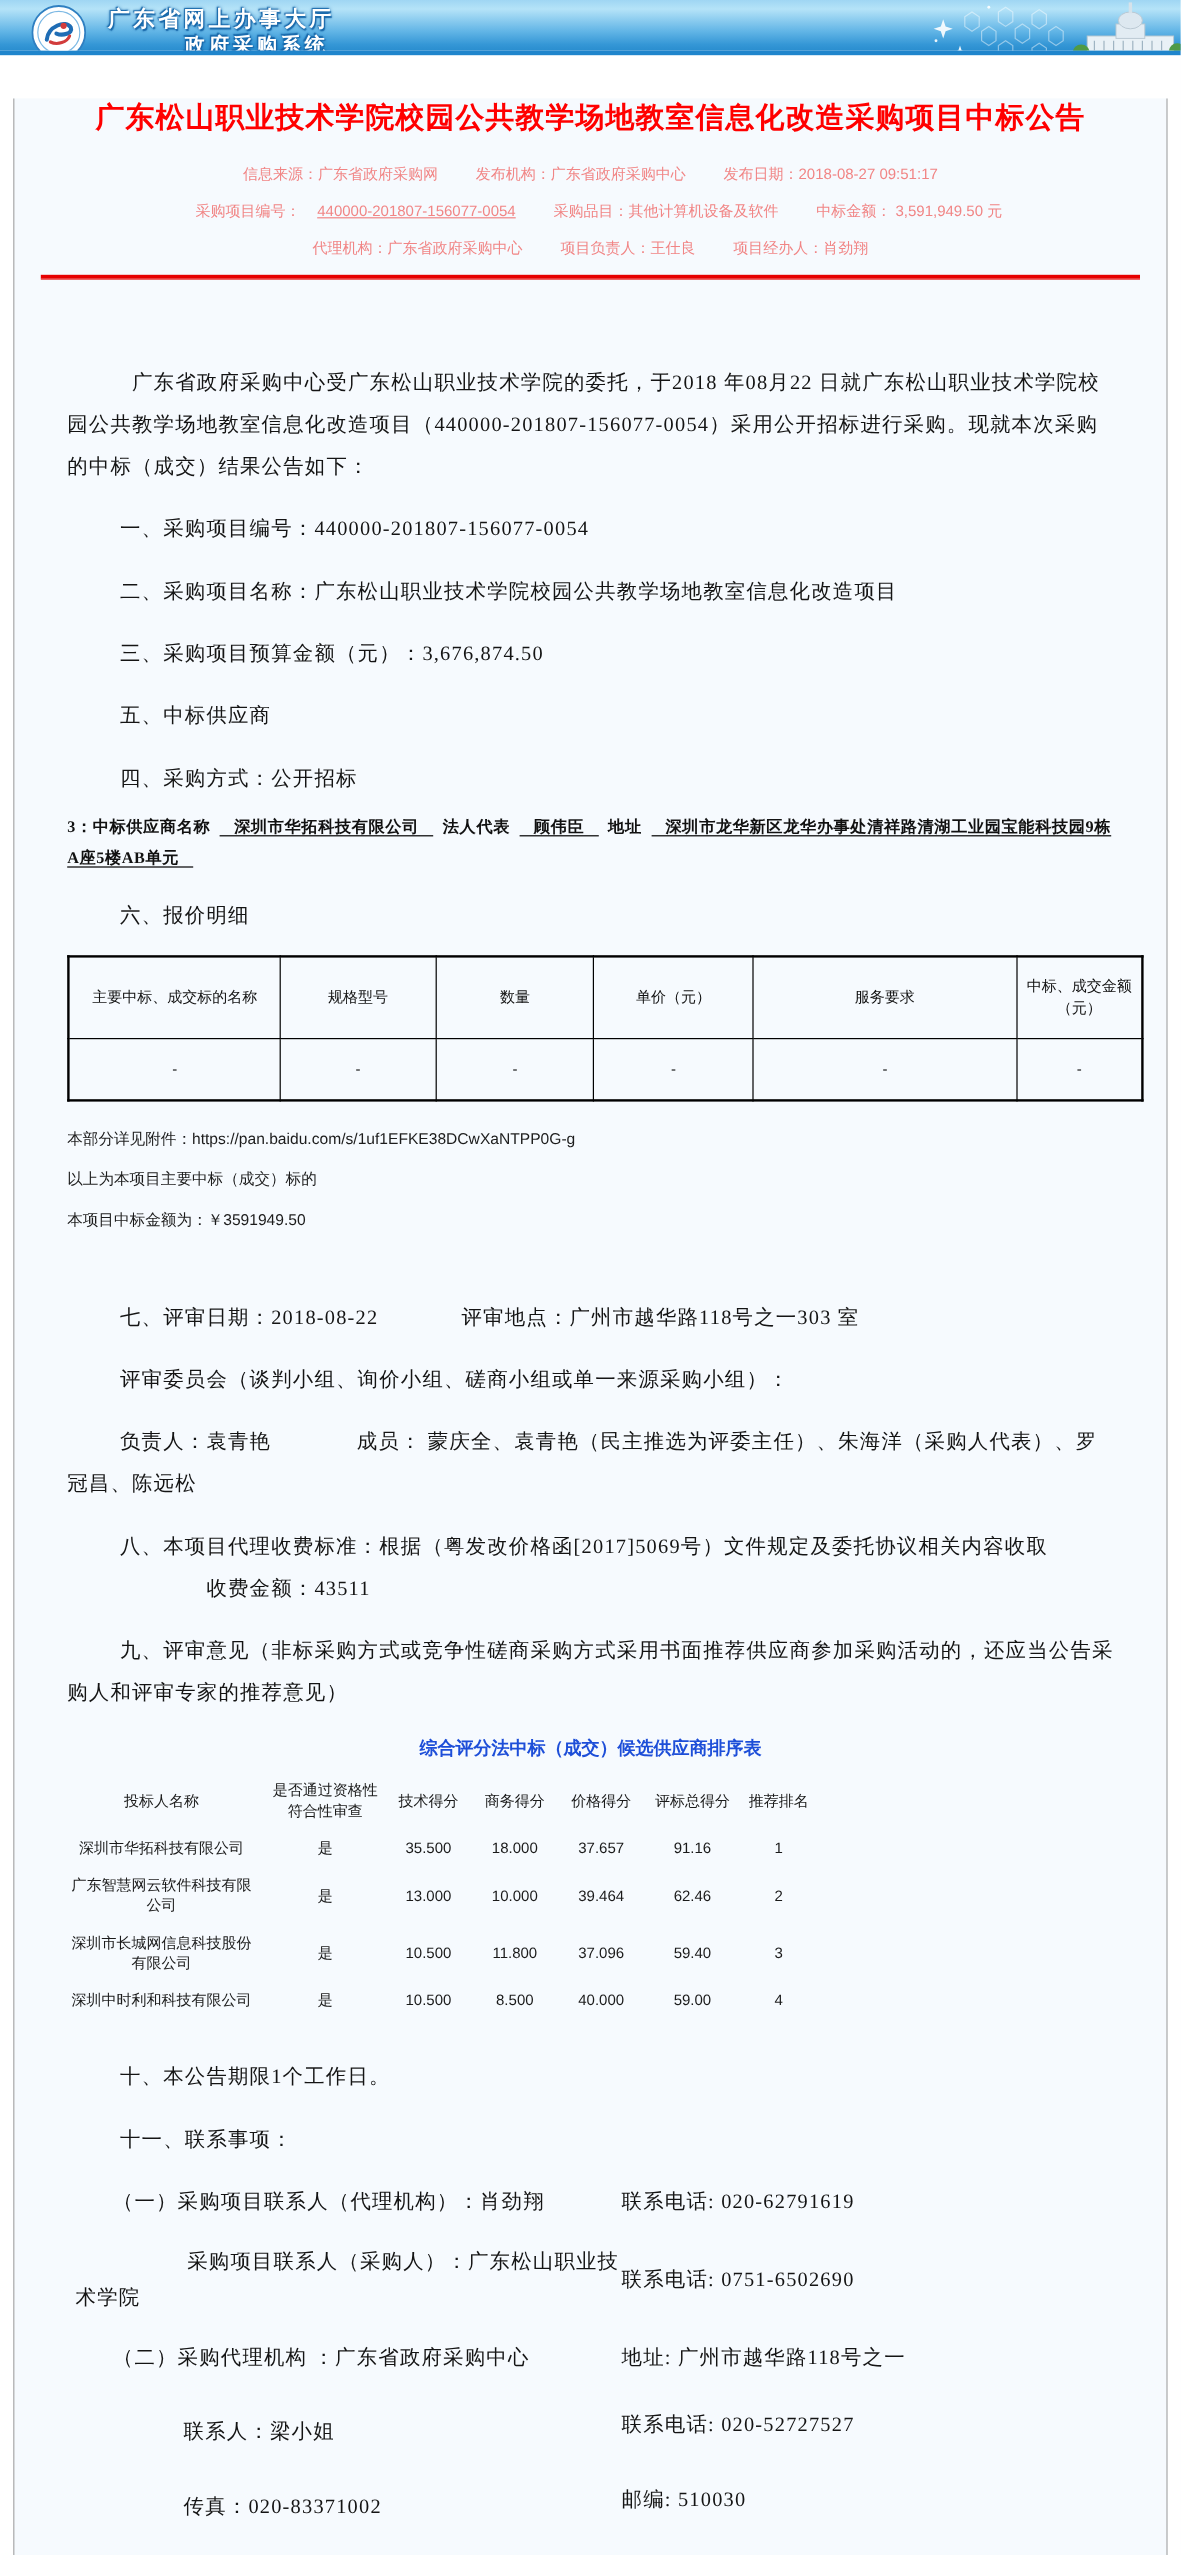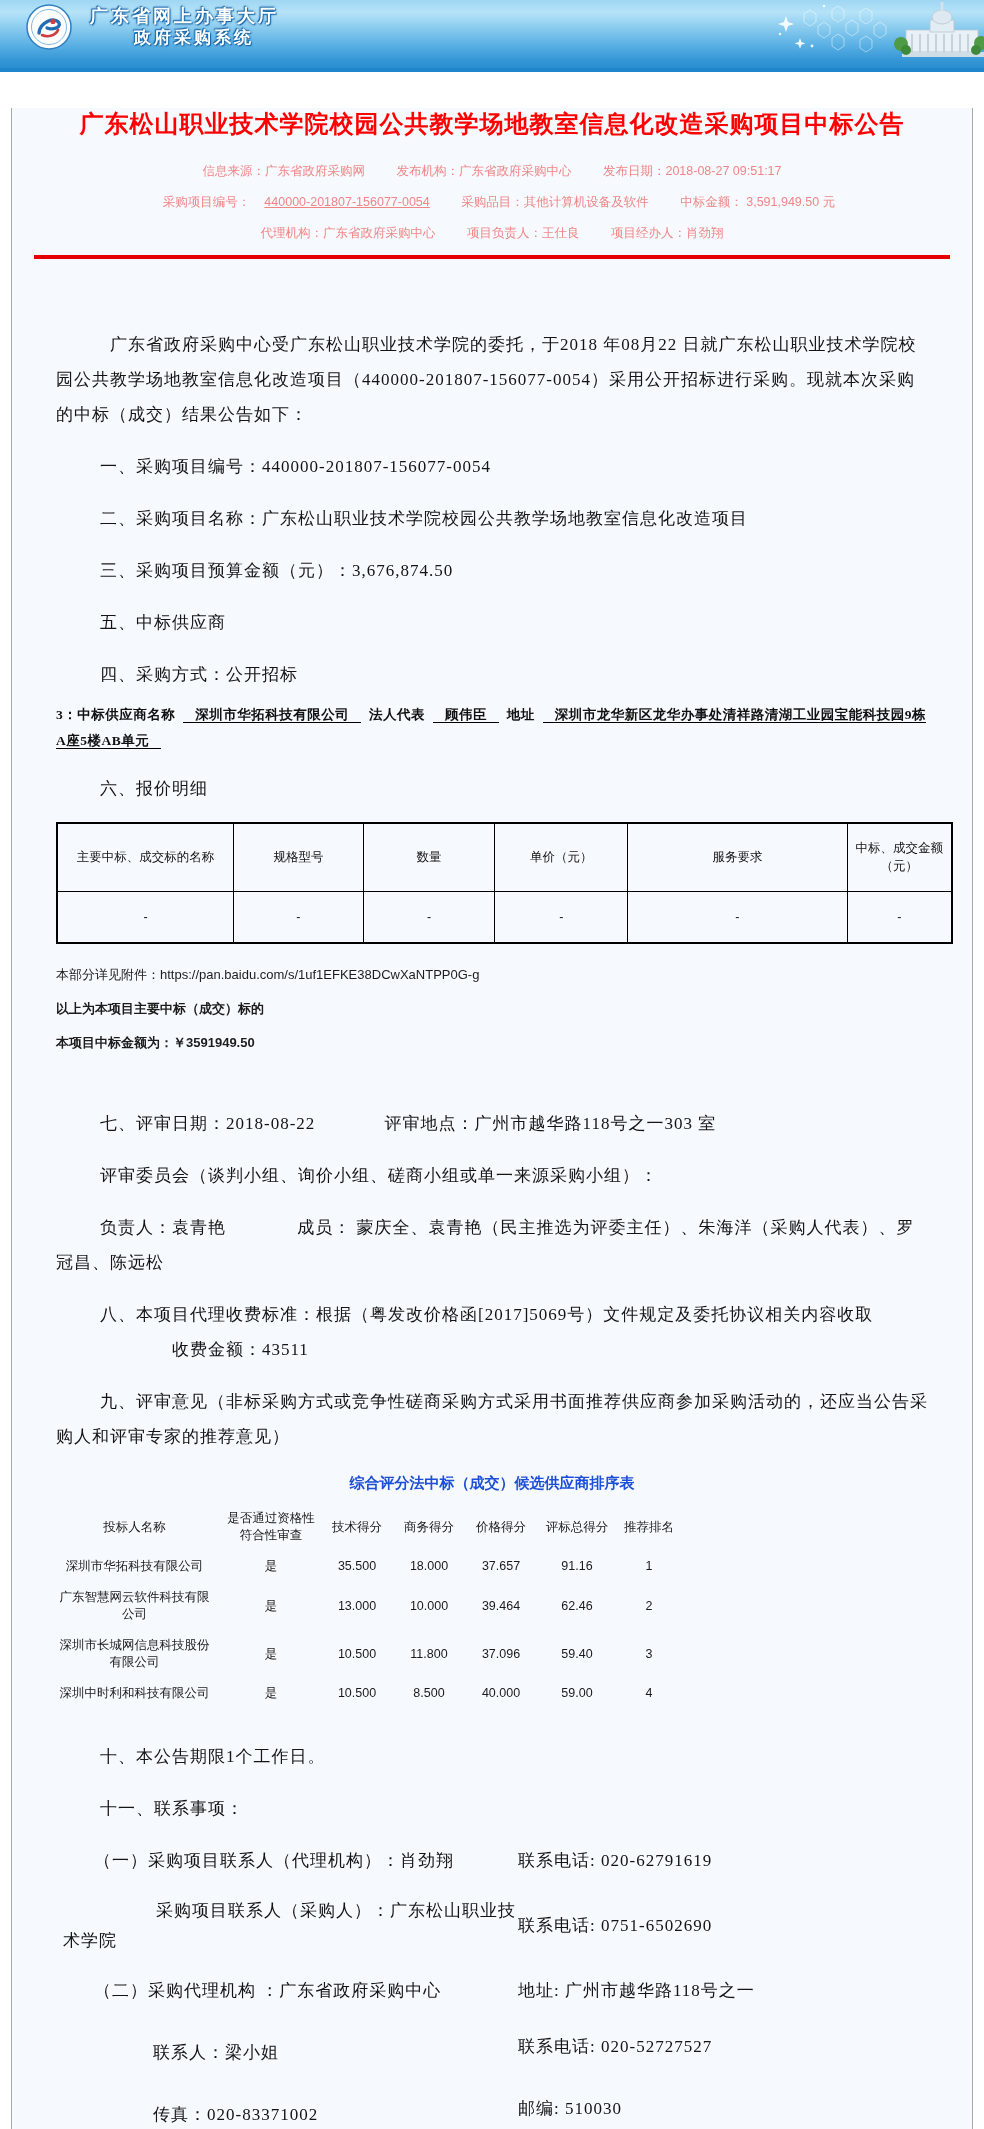--- a/index.html
+++ b/index.html
@@ -3,30 +3,30 @@
 <meta charset="utf-8">
 <style>
   * { box-sizing: border-box; margin: 0; padding: 0; }
   body {
     width: 984px; min-height: 2129px; margin: 0 auto;
     background: #ffffff;
     font-family: "Liberation Sans", "DejaVu Sans", sans-serif;
   }
   
   .banner {
-    height: 72px; width: 984px; position: relative; overflow: hidden;
+    height: 46px; width: 984px; position: relative; overflow: hidden;
     background: linear-gradient(180deg, #9fd6f3 0%, #b5e3f8 18%, #62b5e6 62%, #3597d6 88%, #2a8ecf 100%);
     border-bottom: 4px solid #1f85cc;
   }
   .logo-wrap { position: absolute; left: 26px; top: 4px; display: flex; align-items: center; }
   .logo-svg { width: 46px; height: 46px; }
   .logo-text { margin-left: 18px; color: #fff; font-weight: bold; letter-spacing: 3px;
     text-shadow: 1px 1px 1px #1565a8, -1px -1px 1px #1565a8, 0 0 3px #1565a8; }
   .lt1 { font-size: 18px; line-height: 22px; }
-  .lt2 { font-size: 17px; line-height: 22px; margin-left: 44px; }
+  .lt2 { font-size: 17px; line-height: 22px; margin-left: 64px; }
   .banner-art { position: absolute; right: 0; top: 0; height: 57px; }
   
   .content {
     margin: 0 11px; width: 962px; min-height: 2046px;
     background: #f6fafe;
     border-left: 1px solid #a9a9a9; border-right: 1px solid #a9a9a9; border-bottom: 3px solid #9a9a9a;
     padding: 0 14px 36px 14px;
   }
   .title {
     margin-top: 36px; text-align: center;
@@ -65,21 +65,21 @@
   table.quote th, table.quote td {
     border: 1px solid #000; text-align: center; vertical-align: middle;
     font-weight: normal; padding: 4px 6px; line-height: 18px;
   }
   table.quote thead tr { height: 68px; }
   table.quote tbody tr { height: 52px; }
   .qc0 { width: 177px; } .qc1 { width: 130px; } .qc2 { width: 132px; }
   .qc3 { width: 133px; } .qc4 { width: 220px; } .qc5 { width: 105px; }
   
   .note { margin: 22px 30px 0 30px; font-size: 13px; color: #1c1c1c; line-height: 18px; }
-  .note.tight { margin-top: 16px; font-weight: bold; }
+  .note.tight { margin-top: 16px; }
   
   .score-title { margin-top: 20px; text-align: center; font-size: 15px; font-weight: bold; color: #1d4ed8; }
   table.score { margin: 10px 0 0 30px; border-collapse: collapse; font-size: 12.5px; color: #1a1a1a; }
   table.score th, table.score td { font-weight: normal; padding: 7px 2px; line-height: 17px; vertical-align: middle; text-align: center; }
   table.score th { text-align: center; }
   table.score th.sc0, table.score td.sc0 { text-align: center; padding-right: 10px; }
   .sc0 { width: 165px; } .sc1 { width: 100px; } .sc2 { width: 72px; } .sc3 { width: 72px; }
   .sc4 { width: 72px; } .sc5 { width: 80px; } .sc6 { width: 64px; }
   
   .crow { display: flex; align-items: center; margin-top: 20px;

